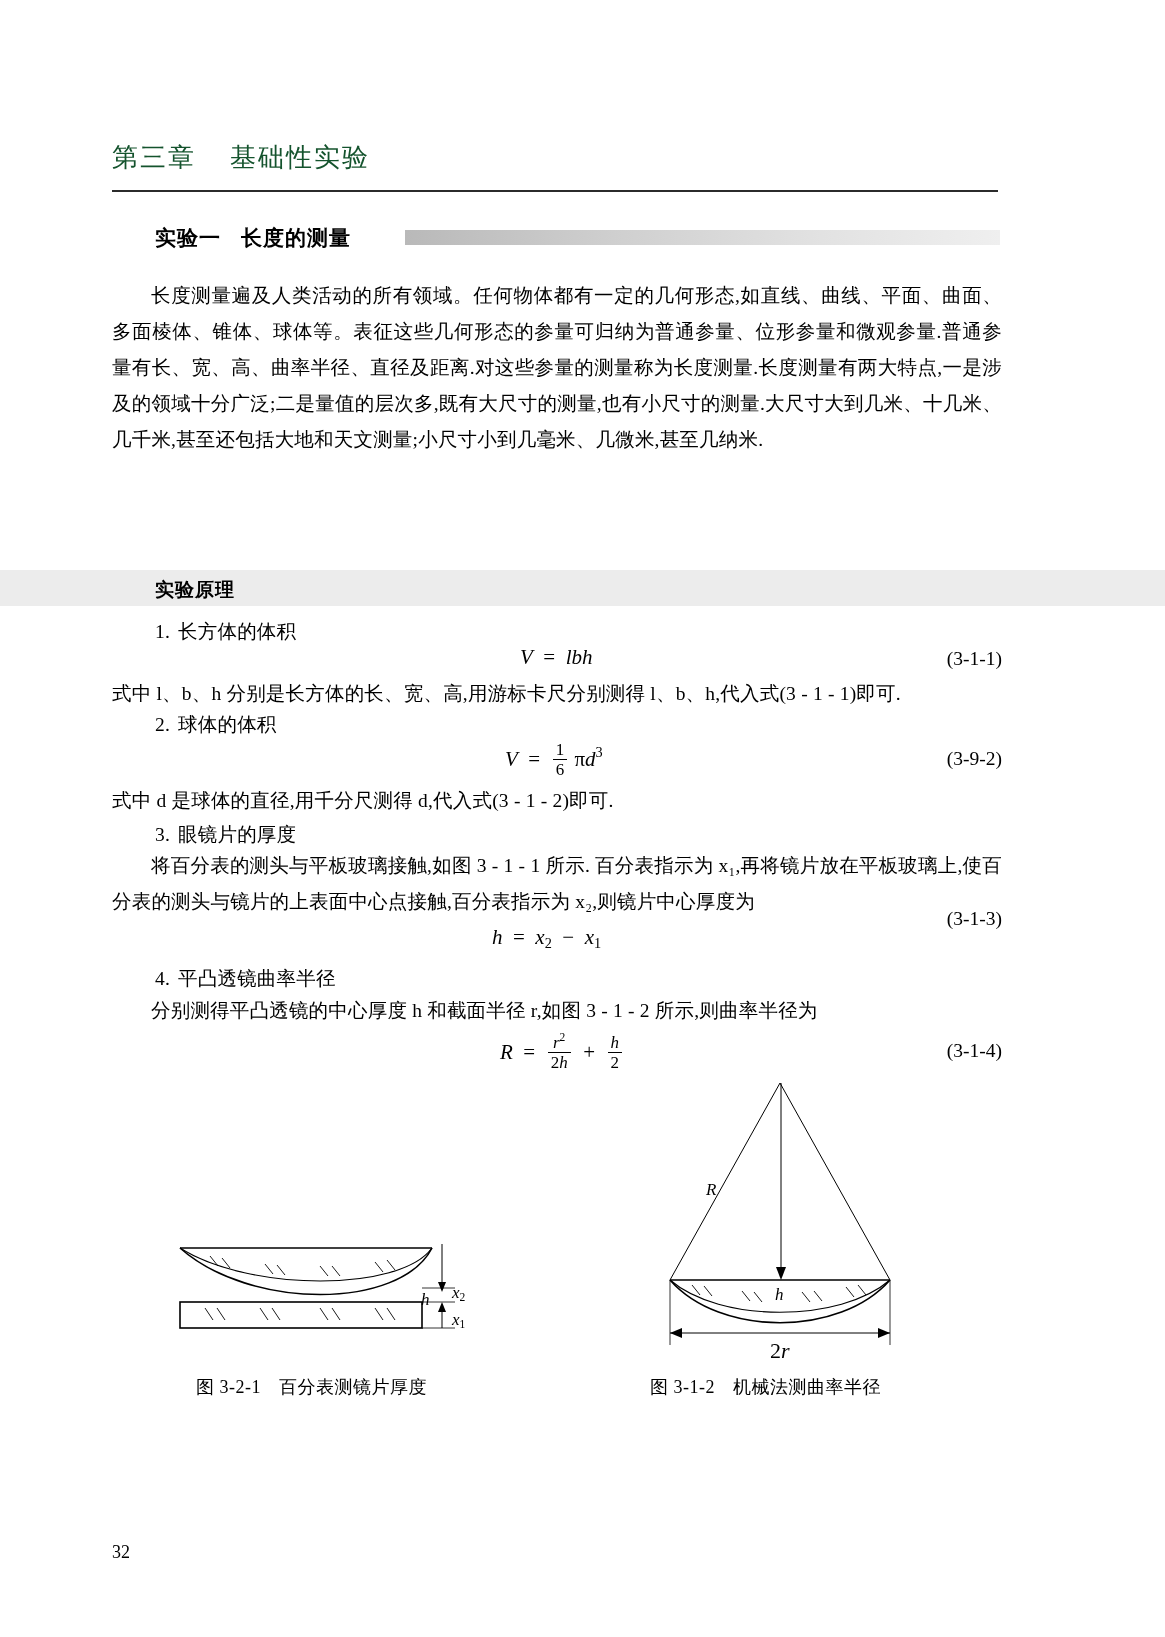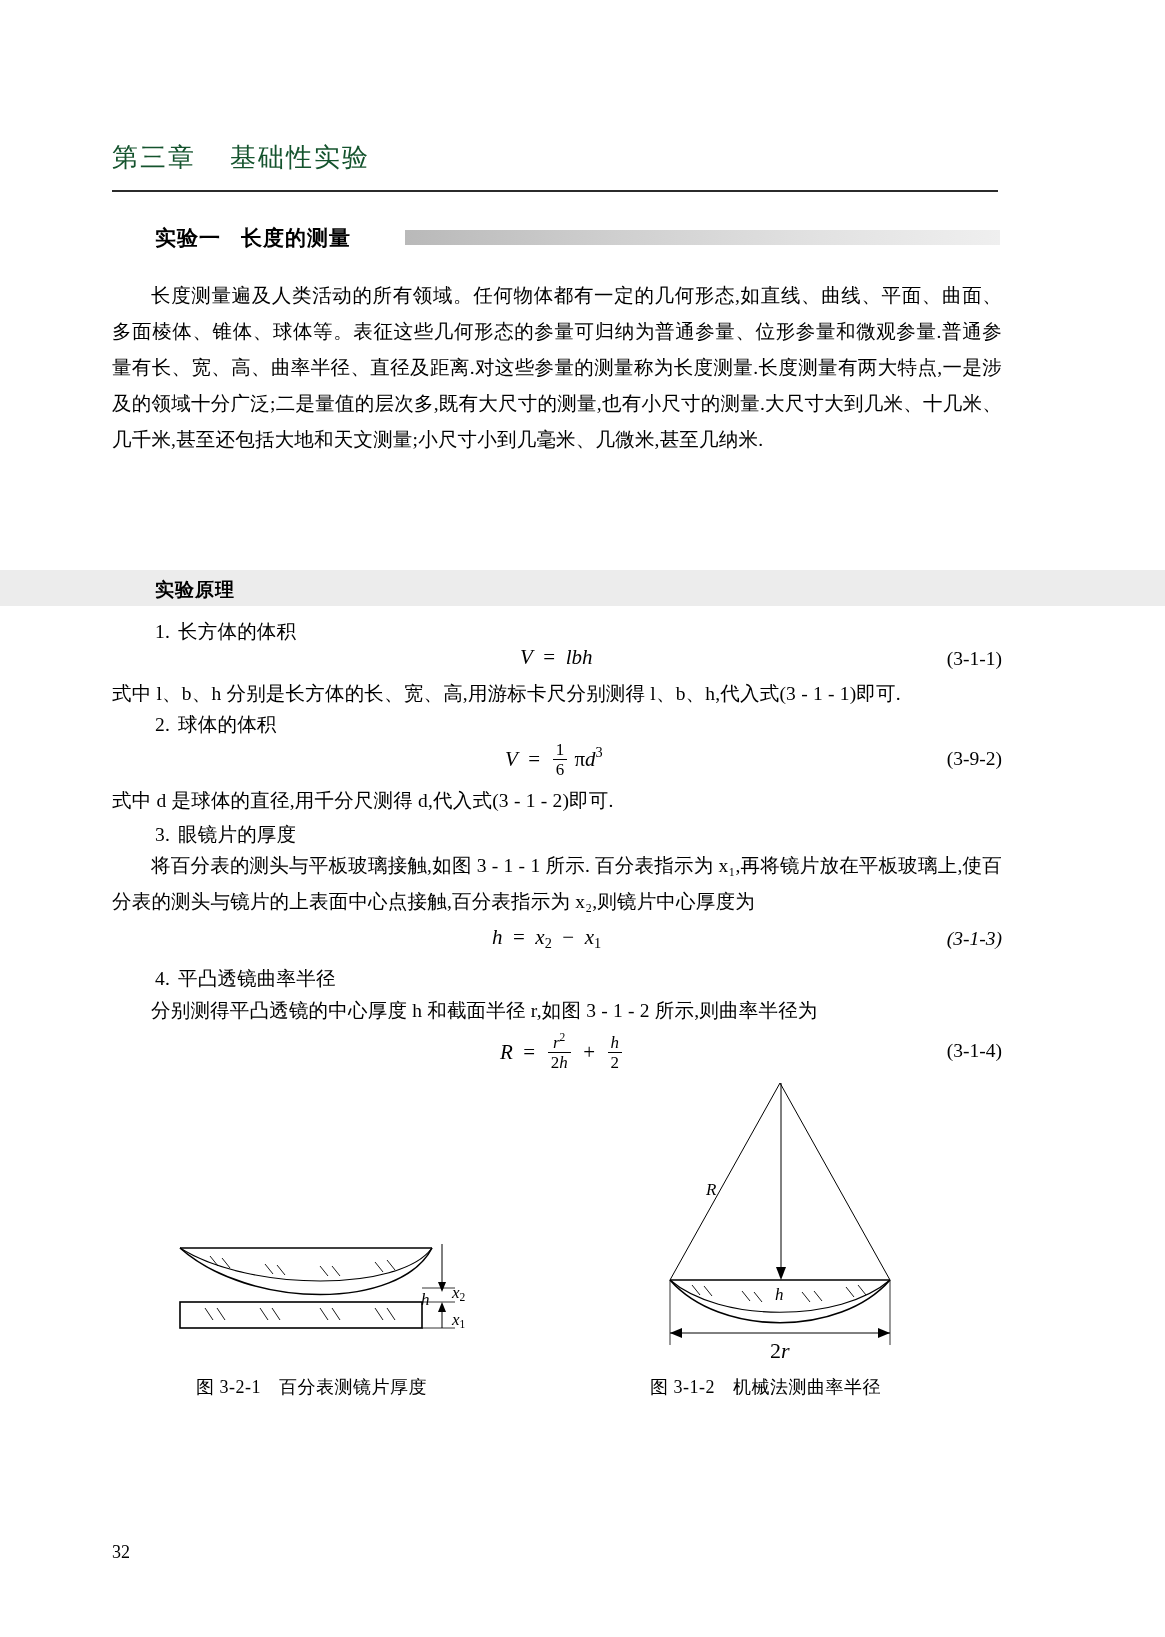--- a/index.html
+++ b/index.html
@@ -191,21 +191,21 @@
   <div class="eqno" style="top:748px;">(3-9-2)</div>
   <div class="para" style="left:112px; top:783px; width:890px;">式中 d 是球体的直径,用千分尺测得 d,代入式(3 - 1 - 2)即可.</div>
 
   <div class="item" style="left:155px; top:818px;">
     <span class="item-num">3.</span><span>眼镜片的厚度</span>
   </div>
   <div class="para indent" style="left:112px; top:848px; width:890px;">将百分表的测头与平板玻璃接触,如图 3 - 1 - 1 所示. 百分表指示为 x₁,再将镜片放在平板玻璃上,使百分表的测头与镜片的上表面中心点接触,百分表指示为 x₂,则镜片中心厚度为</div>
   <div class="formula" style="left:492px; top:925px;">
     <span class="it">h</span> &nbsp;=&nbsp; <span class="it">x</span><span class="sub">2</span> &nbsp;−&nbsp; <span class="it">x</span><span class="sub">1</span>
   </div>
-  <div class="eqno" style="top:928px;font-style:italic;">(3-1-3)</div>
+  <div class="eqno" style="top:908px;">(3-1-3)</div>
 
   <div class="item" style="left:155px; top:962px;">
     <span class="item-num">4.</span><span>平凸透镜曲率半径</span>
   </div>
   <div class="para indent" style="left:112px; top:993px; width:890px;">分别测得平凸透镜的中心厚度 h 和截面半径 r,如图 3 - 1 - 2 所示,则曲率半径为</div>
   <div class="formula" style="left:500px; top:1032px;">
     <span class="it">R</span> &nbsp;=&nbsp;
     <span class="frac"><span class="top"><span class="it">r</span><span class="sup">2</span></span><span class="bot">2<span class="it">h</span></span></span>
     &nbsp;+&nbsp;
     <span class="frac"><span class="top"><span class="it">h</span></span><span class="bot">2</span></span>

